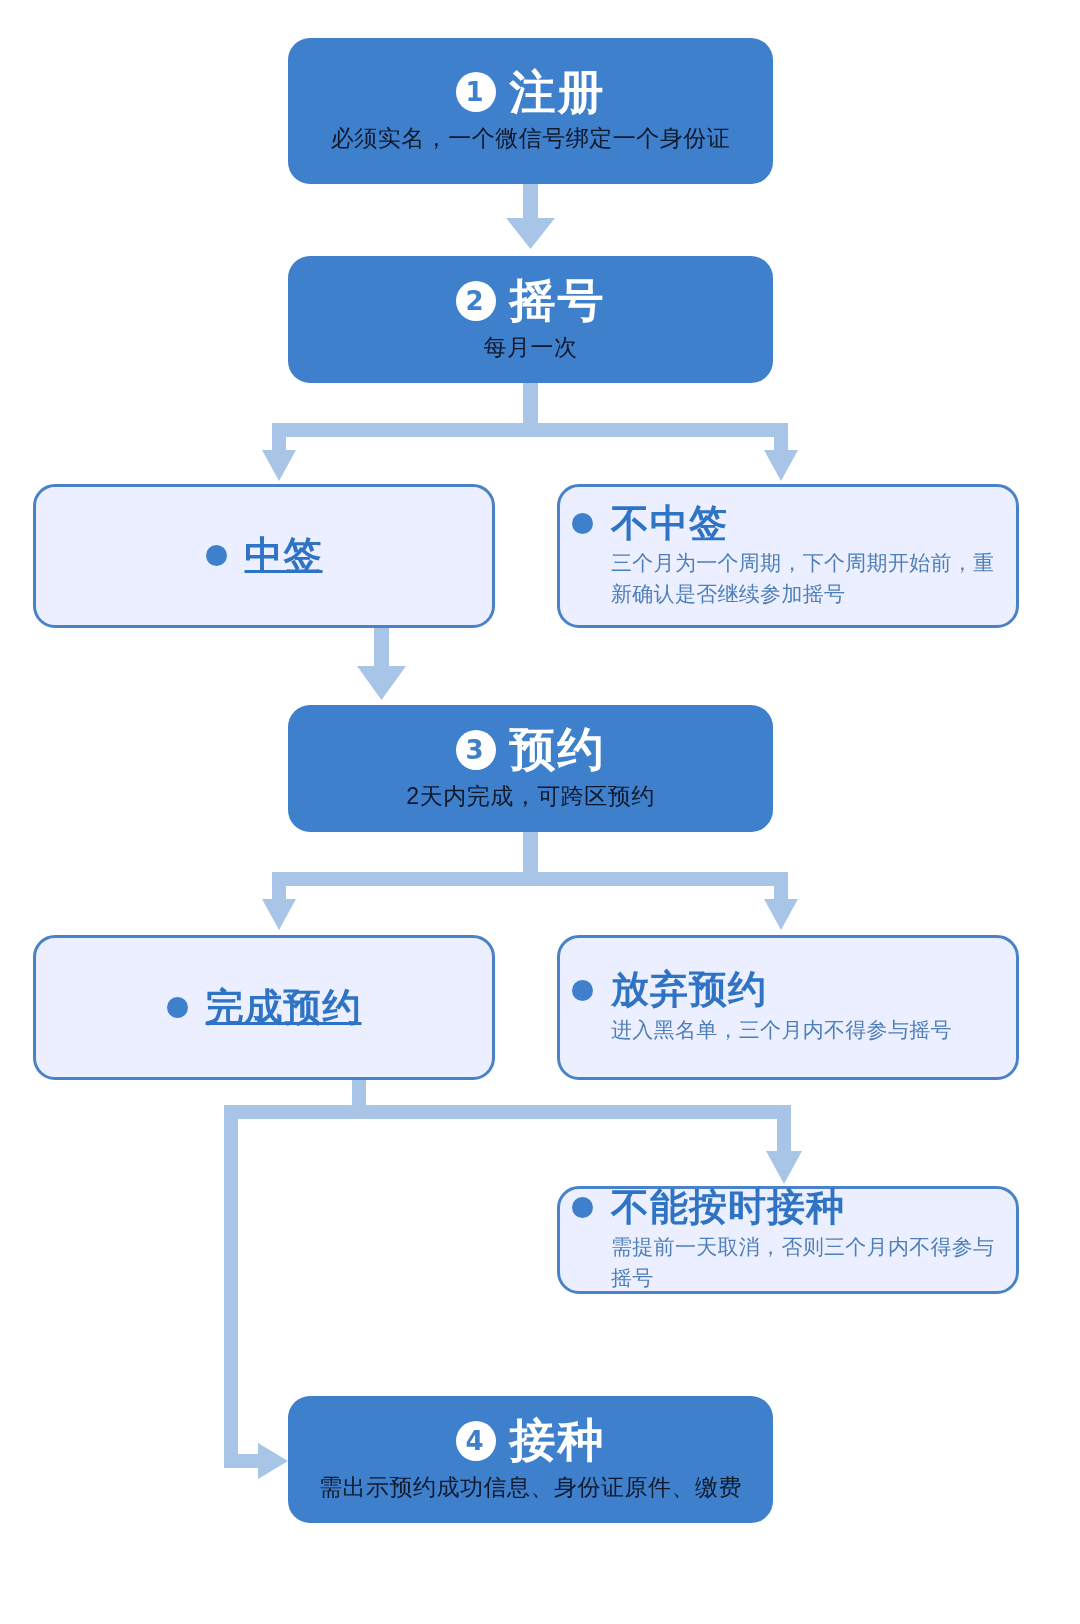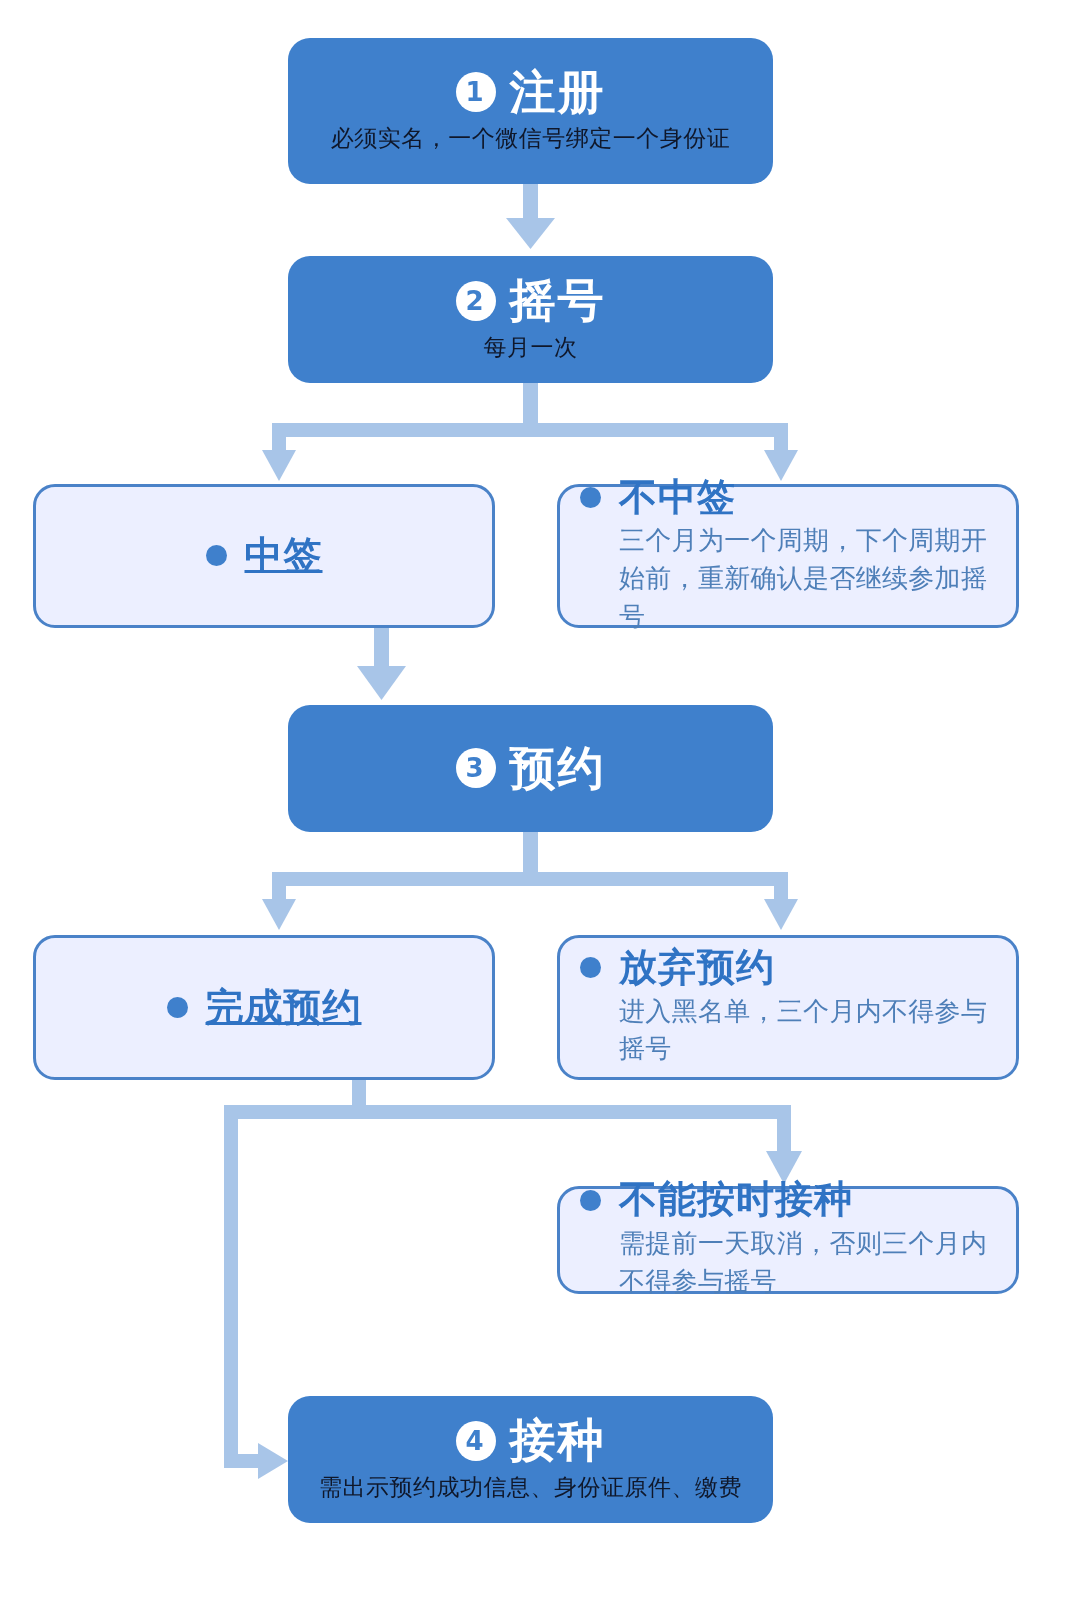--- a/index.html
+++ b/index.html
@@ -48,21 +48,21 @@
     color: #ffffff;
     align-items: center;
     text-align: center;
     padding: 10px 18px;
   }
 
   .node.branch {
     background: #ecefff;
     border: 3px solid #4a82c8;
     color: #2f73c4;
-    padding: 14px 20px;
+    padding: 14px 12px;
   }
 
   .node.branch.center {
     align-items: center;
     justify-content: center;
     text-align: center;
     padding: 14px 26px;
   }
 
   
@@ -116,21 +116,21 @@
   .bullet {
     width: 21px;
     height: 21px;
     min-width: 21px;
     border-radius: 50%;
     background: #3f80cc;
     display: inline-block;
   }
 
   .branch-sub {
-    font-size: 26px;
+    font-size: 21px;
     line-height: 1.45;
     color: #4e7fb8;
     margin-top: 4px;
     margin-left: 39px;
     letter-spacing: 0.3px;
   }
 
   .node.branch.center .branch-head {
     justify-content: center;
     text-decoration: underline;
@@ -223,20 +223,21 @@
       <span>不中签</span>
     </div>
     <div class="branch-sub">三个月为一个周期，下个周期开始前，重新确认是否继续参加摇号</div>
   </div>
 
   <div class="node primary" style="left:288px; top:705px; width:485px; height:127px;">
     <div class="step-title">
       <span class="step-num">3</span>
       <span>预约</span>
     </div>
+    <div class="step-sub">2天内完成，可跨区预约</div>
   </div>
 
   <div class="node branch center" style="left:33px; top:935px; width:462px; height:145px;">
     <div class="branch-head">
       <span class="bullet"></span>
       <span>完成预约</span>
     </div>
   </div>
 
   <div class="node branch" style="left:557px; top:935px; width:462px; height:145px;">

